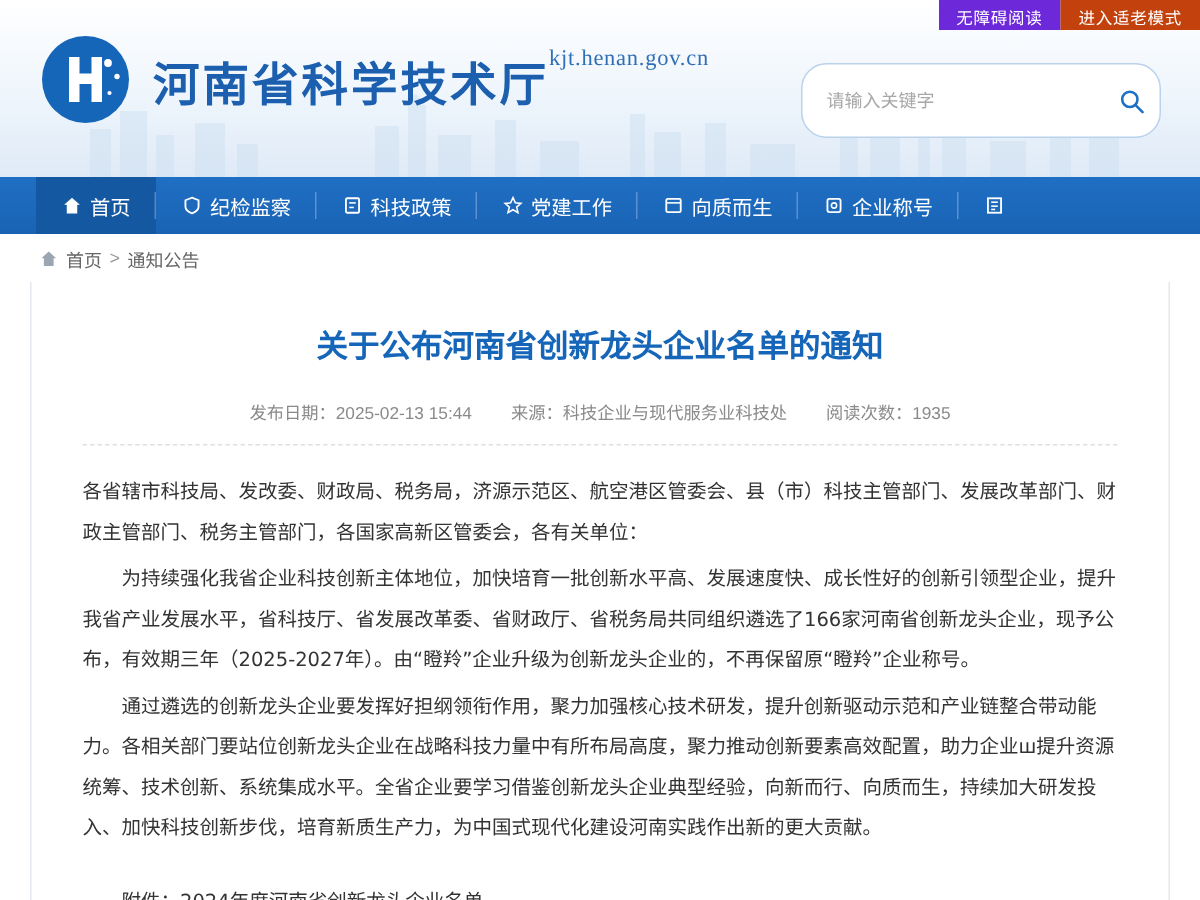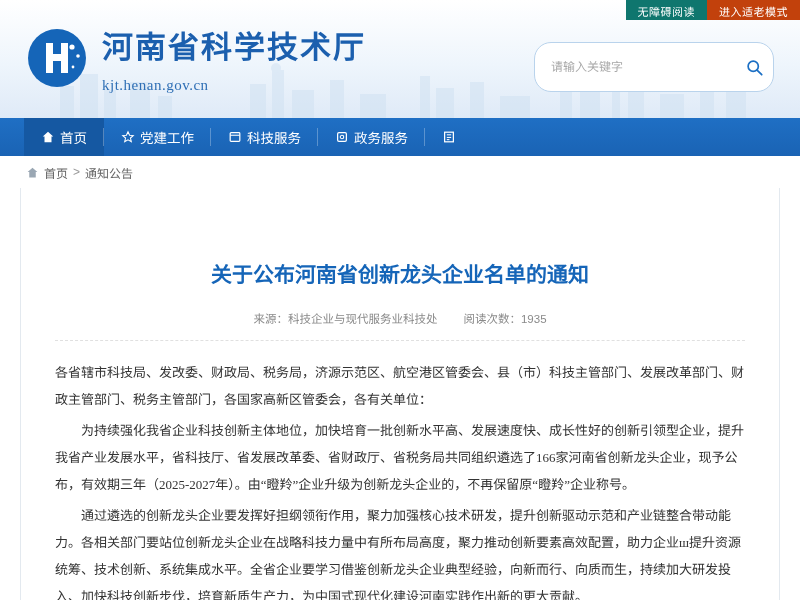--- a/index.html
+++ b/index.html
@@ -11,21 +11,21 @@
   }
 
   
   .top-bar {
     position: absolute; top: 0; right: 0;
     display: flex; align-items: stretch;
     height: 20px; font-size: 11px;
     z-index: 5;
   }
   .top-bar .barrier-free {
-    background: #0f766e; color: #ffffff;
+    background: #6d28d9; color: #ffffff;
     padding: 3px 12px 15px 12px;
     letter-spacing: .5px;
     font-family: Liberation Serif, serif;
   }
   .top-bar .elder-mode {
     background: #c2410c; color: #ffffff;
     padding: 3px 12px 0 12px;
     letter-spacing: .5px;
   }
 
@@ -41,21 +41,21 @@
     opacity: .5;
   }
   .brand {
     position: absolute; left: 26px; top: 22px;
     display: flex; align-items: center; gap: 14px;
   }
   .logo {
     width: 62px; height: 62px;
     flex: none;
   }
-  .brand-text { display: flex; flex-direction: column; gap: 10px; }
+  .brand-text { display: flex; flex-direction: row; gap: 0; }
   .brand-title {
     font-size: 31px; font-weight: bold; color: #1b5fae;
     letter-spacing: 2px;
     font-family: "DejaVu Sans", sans-serif;
   }
   .brand-url {
     font-size: 15px; color: #2f6fb5; letter-spacing: .5px;
     font-family: "Liberation Serif", serif;
   }
 
@@ -133,38 +133,37 @@
     padding: 26px 34px 10px 34px;
     position: relative;
   }
   .article-title {
     text-align: center;
     font-size: 21px; font-weight: bold;
     color: #1565b8;
     line-height: 34px;
     font-family: "DejaVu Sans", sans-serif;
     margin-bottom: 18px;
-    margin-top: 44px;
   }
   .meta {
     text-align: center;
     font-size: 11.5px; color: #8a8a8a;
     display: flex; justify-content: center; gap: 26px;
     padding-bottom: 14px;
     border-bottom: 1px dashed #e0e0e0;
   }
   .article-body {
     padding-top: 18px;
     font-size: 13px;
     line-height: 27px;
     color: #333333;
     font-family: "DejaVu Sans", sans-serif;
   }
   .article-body p { margin-bottom: 4px; }
-  .p-indent { text-indent: 2em; font-family: Liberation Serif, serif; }
+  .p-indent { text-indent: 2em; }
   .attach {
     margin-top: 22px;
     font-size: 13px; color: #333;
     text-indent: 2em;
   }
   .attach a { color: #333; text-decoration: none; }
 </style>
 </head>
 <body>
 
@@ -232,42 +231,60 @@
     <span class="nav-ico">
       <svg viewBox="0 0 16 16" width="14" height="14">
           <path d="M8 2 L14 7.5 h-2 V14 H4 V7.5 H2 Z" fill="#ffffff"></path>
         </svg>
     </span>
     <span>首页</span>
   </div>
   <div class="nav-item">
     <span class="nav-ico">
       <svg viewBox="0 0 16 16" width="14" height="14">
+          <path d="M8 2 L13 4 v5 c0 3-5 5-5 5 s-5-2-5-5 V4 Z" fill="none" stroke="#fff" stroke-width="1.4"></path>
+        </svg>
+    </span>
+    <span>纪检监察</span>
+  </div>
+  <div class="nav-item">
+    <span class="nav-ico">
+      <svg viewBox="0 0 16 16" width="14" height="14">
+          <rect x="3" y="2.5" width="10" height="11" rx="1" fill="none" stroke="#fff" stroke-width="1.4"></rect>
+          <line x1="5.5" y1="6" x2="10.5" y2="6" stroke="#fff" stroke-width="1.2"></line>
+          <line x1="5.5" y1="9.5" x2="9" y2="9.5" stroke="#fff" stroke-width="1.2"></line>
+        </svg>
+    </span>
+    <span>科技政策</span>
+  </div>
+  <div class="nav-item">
+    <span class="nav-ico">
+      <svg viewBox="0 0 16 16" width="14" height="14">
           <path d="M8 2 l1.8 4 4.2.4-3.2 2.8 1 4.2L8 11.2 4.2 13.4l1-4.2L2 6.4 6.2 6 Z" fill="none" stroke="#fff" stroke-width="1.2"></path>
         </svg>
     </span>
     <span>党建工作</span>
   </div>
   <div class="nav-item">
     <span class="nav-ico">
       <svg viewBox="0 0 16 16" width="14" height="14">
           <rect x="2.5" y="3" width="11" height="10" rx="1" fill="none" stroke="#fff" stroke-width="1.4"></rect>
           <line x1="2.5" y1="6" x2="13.5" y2="6" stroke="#fff" stroke-width="1.2"></line>
         </svg>
     </span>
-    <span>科技服务</span>
+    <span>向质而生</span>
   </div>
   <div class="nav-item">
     <span class="nav-ico">
       <svg viewBox="0 0 16 16" width="14" height="14">
           <rect x="3" y="3" width="10" height="10" rx="1.5" fill="none" stroke="#fff" stroke-width="1.4"></rect>
           <circle cx="8" cy="8" r="2" fill="none" stroke="#fff" stroke-width="1.2"></circle>
         </svg>
     </span>
-    <span>政务服务</span>
+    <span>企业称号</span>
   </div>
   <div class="nav-item">
     <span class="nav-ico">
       <svg viewBox="0 0 16 16" width="14" height="14">
           <rect x="3" y="2.5" width="10" height="11" fill="none" stroke="#fff" stroke-width="1.4"></rect>
           <line x1="5.5" y1="5.5" x2="10.5" y2="5.5" stroke="#fff" stroke-width="1.2"></line>
           <line x1="5.5" y1="8.5" x2="10.5" y2="8.5" stroke="#fff" stroke-width="1.2"></line>
           <line x1="5.5" y1="11" x2="8.5" y2="11" stroke="#fff" stroke-width="1.2"></line>
         </svg>
     </span>
@@ -284,20 +301,23 @@
   <a href="#">通知公告</a>
 </div>
 
 <div class="content-wrap">
   <div class="card">
 
     <div class="article-title">关于公布河南省创新龙头企业名单的通知</div>
 
     <div class="meta">
       <span>
+        <span>发布日期：</span><span>2025-02-13 15:44</span>
+      </span>
+      <span>
         <span>来源：</span><span>科技企业与现代服务业科技处</span>
       </span>
       <span>
         <span>阅读次数：</span><span>1935</span>
       </span>
     </div>
 
     <div class="article-body">
       <p>各省辖市科技局、发改委、财政局、税务局，济源示范区、航空港区管委会、县（市）科技主管部门、发展改革部门、财政主管部门、税务主管部门，各国家高新区管委会，各有关单位：</p>
       <p class="p-indent">为持续强化我省企业科技创新主体地位，加快培育一批创新水平高、发展速度快、成长性好的创新引领型企业，提升我省产业发展水平，省科技厅、省发展改革委、省财政厅、省税务局共同组织遴选了166家河南省创新龙头企业，现予公布，有效期三年（2025-2027年）。由“瞪羚”企业升级为创新龙头企业的，不再保留原“瞪羚”企业称号。</p>

